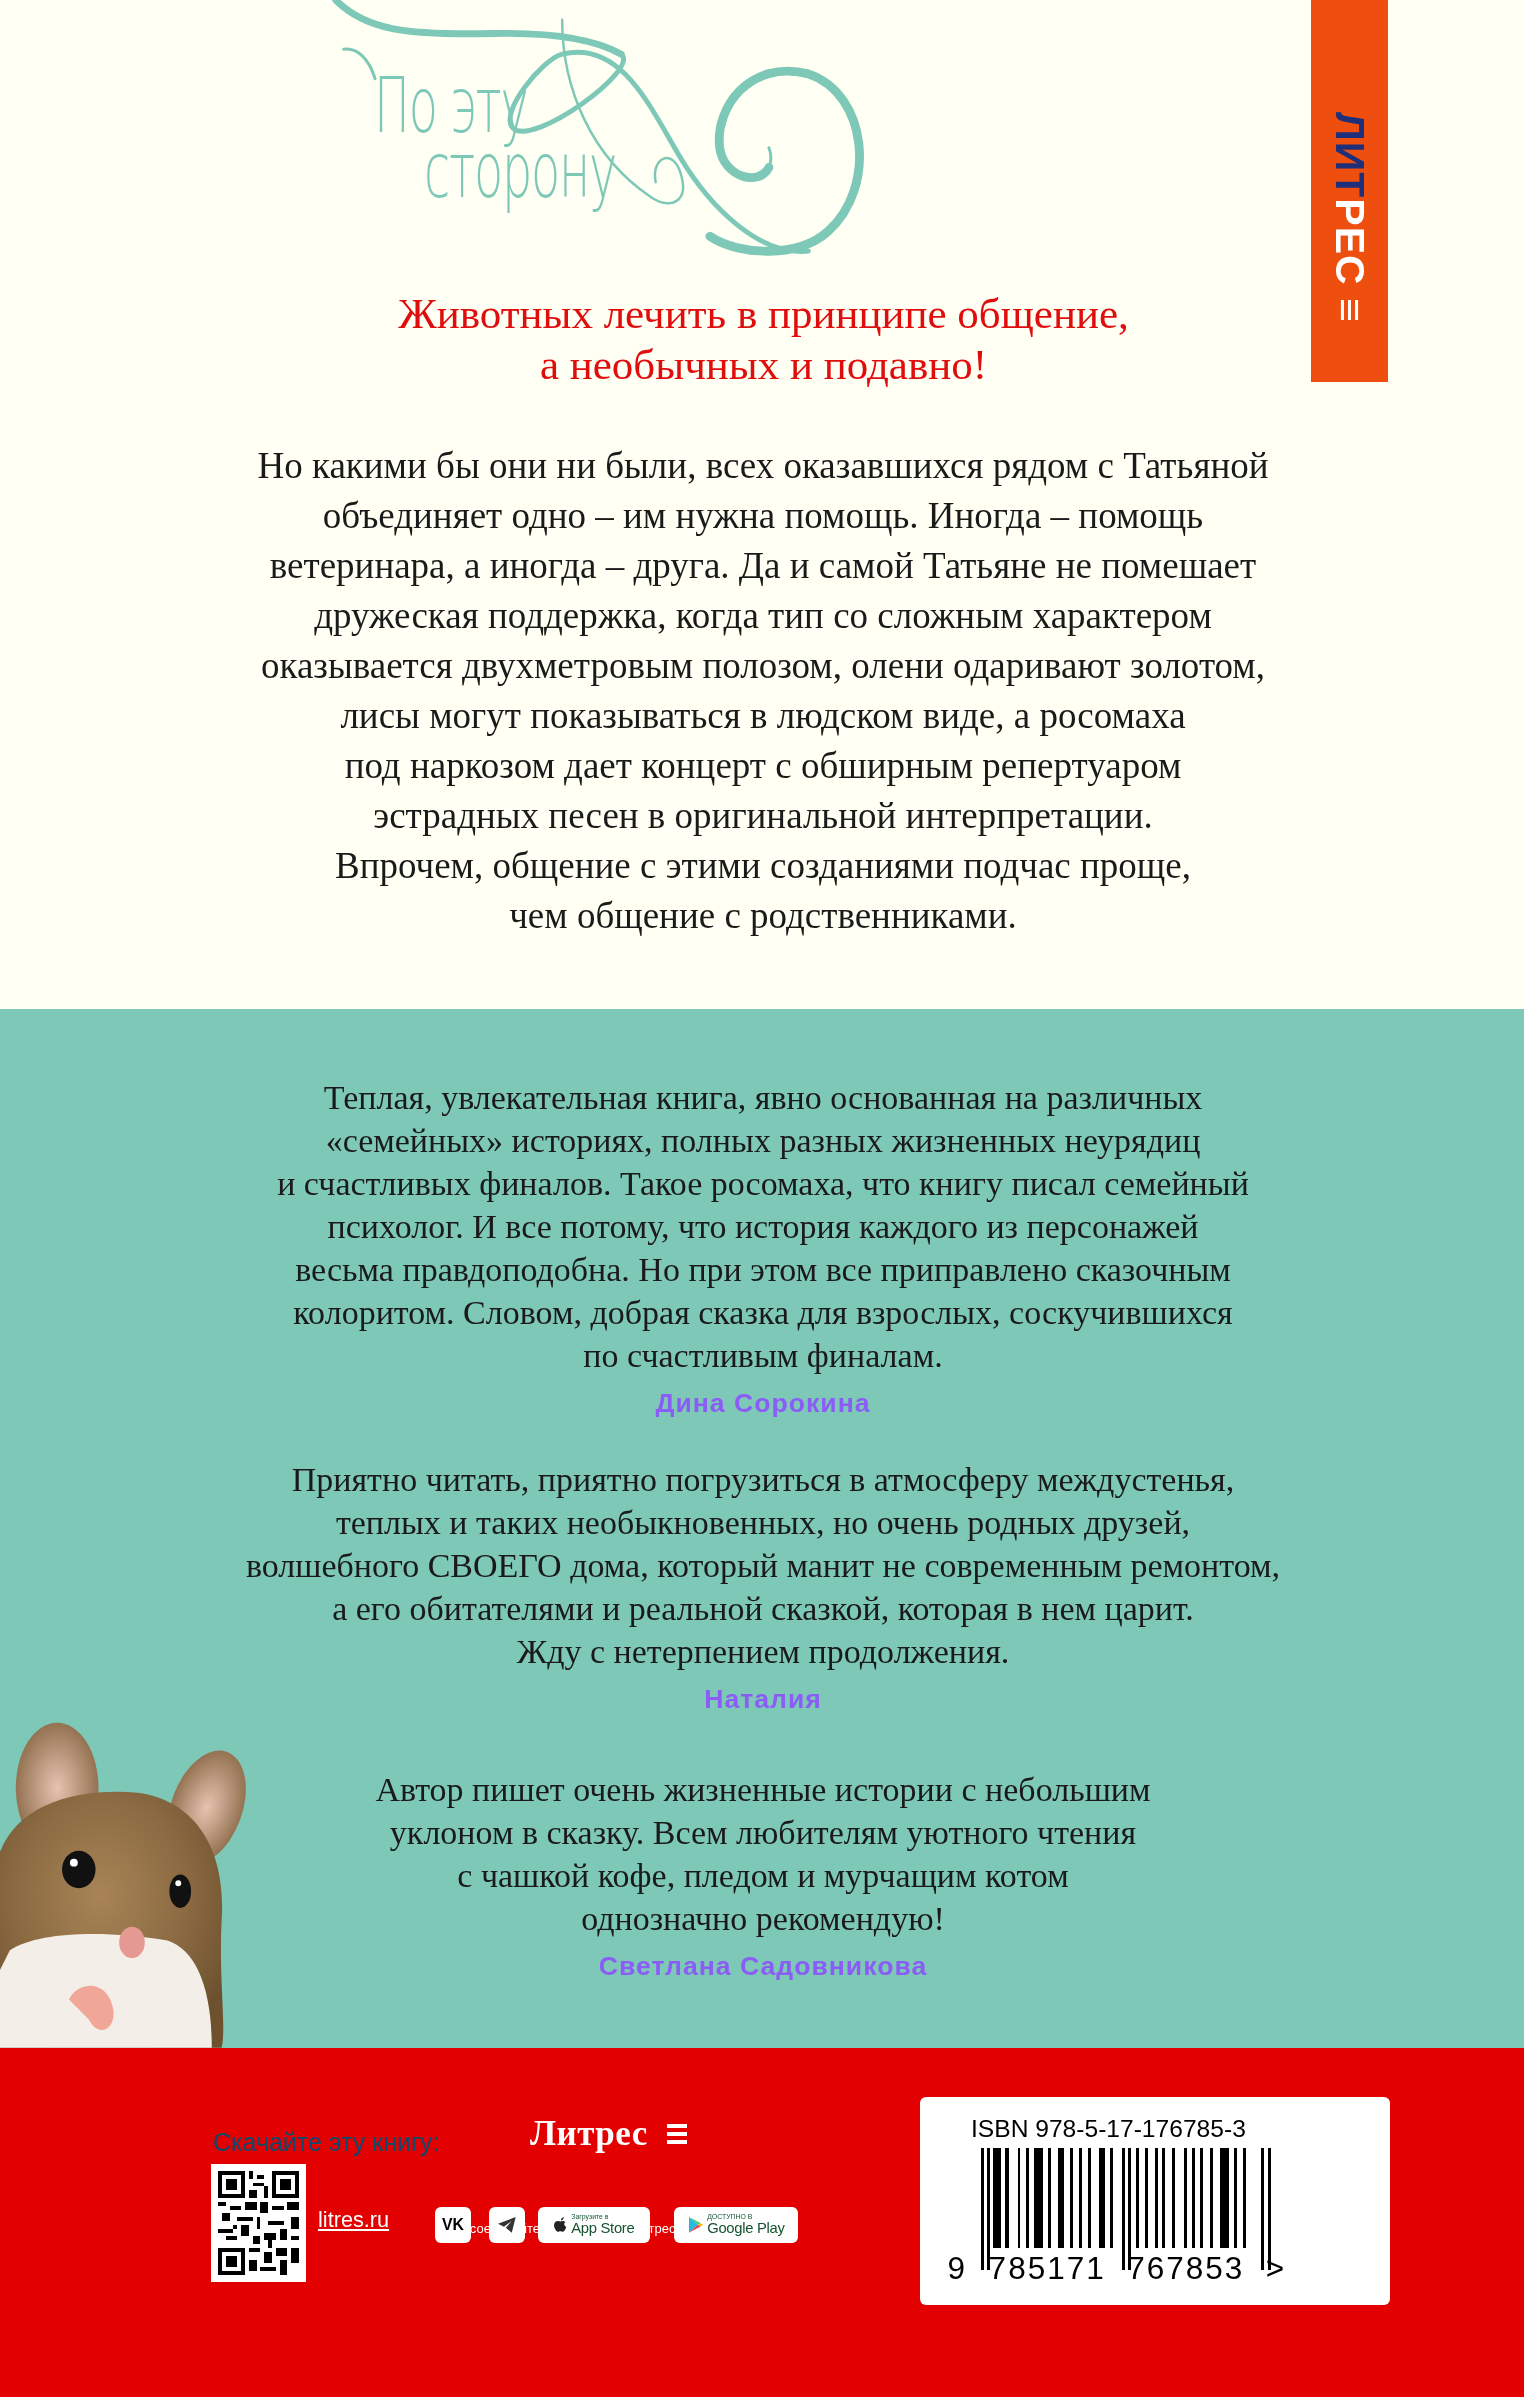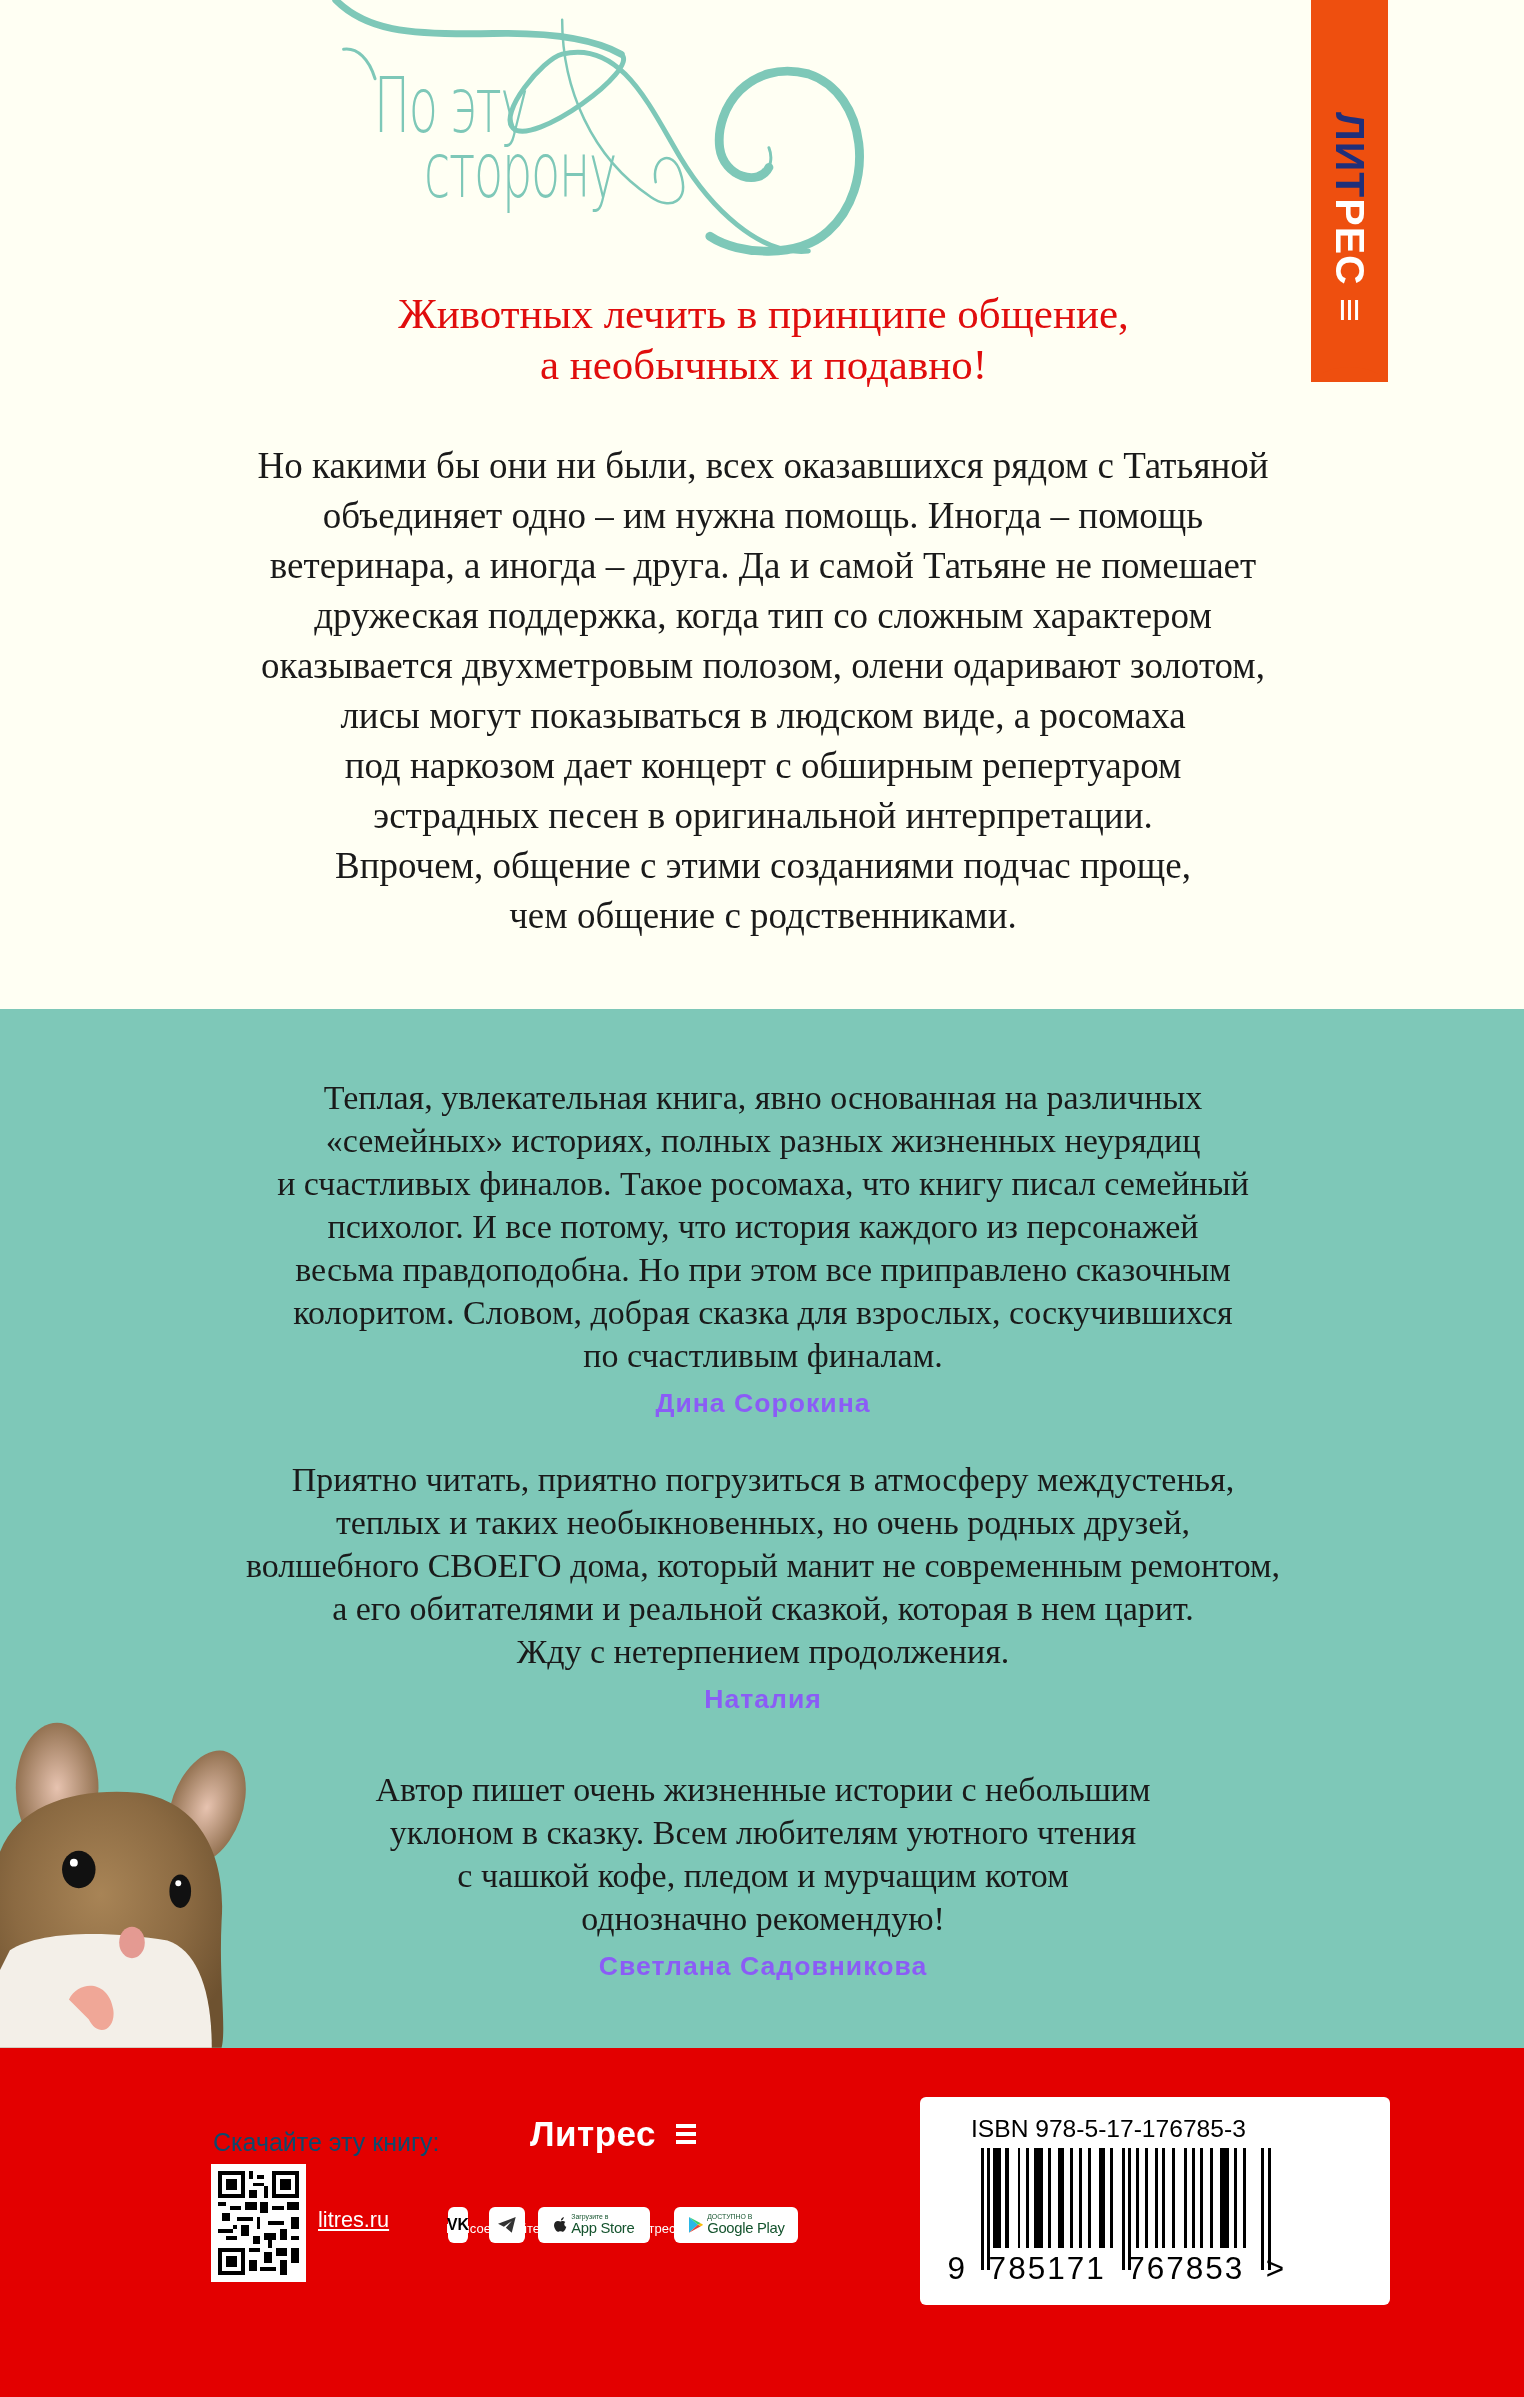--- a/index.html
+++ b/index.html
@@ -36,29 +36,29 @@
     font-size: 34px; line-height: 43px; }
   .review .author { display: block; font-family: "Liberation Sans", sans-serif; font-weight: 700; color: #8b5cf6;
     font-size: 26.6px; letter-spacing: 1px; margin-top: 9px; line-height: 35px; }
   .review-1 { top: 1076px; }
   .review-2 { top: 1458px; }
   .review-3 { top: 1768px; }
 
   .mouse { position: absolute; left: 0; top: 1694px; width: 261px; height: 354px; }
 
   .dl-label { position: absolute; left: 213px; top: 2128px; color: #0c4a6e; font-family: "Liberation Sans", sans-serif; font-size: 25px; }
-  .brand { position: absolute; left: 530px; top: 2114px; color: #fff; font-family: Liberation Sans, sans-serif; font-weight: 700; font-size: 35px; letter-spacing: 0.5px; }
+  .brand { position: absolute; left: 530px; top: 2114px; color: #fff; font-family: Liberation Serif, serif; font-weight: 700; font-size: 35px; letter-spacing: 0.5px; }
   .brand-bars { display: inline-block; vertical-align: middle; margin-left: 9.9px; width: 19.7px; height: 19.7px; position: relative; top: -3px; }
   .brand-bars i { position: absolute; left: 0; width: 19.7px; height: 3.9px; background: #fff; }
   .qr { position: absolute; left: 211px; top: 2164px; width: 95px; height: 118px; background: #fff; padding: 6.9px; }
   .qr svg { width: 81px; height: 104px; }
   .site { position: absolute; left: 318px; top: 2207px; color: #fff; font-family: "Liberation Sans", sans-serif; font-size: 21.7px; text-decoration: underline; }
   .join { position: absolute; left: 446px; top: 2173px; color: #fff; font-family: "Liberation Sans", sans-serif; font-size: 13px; margin-top: 48px; }
   .social { position: absolute; top: 2207px; height: 36px; background: #fff; border-radius: 5.9px; display: flex; align-items: center; justify-content: center; }
-  .vk { left: 448px; width: 20px; }
+  .vk { left: 435px; width: 36px; }
   .tg { left: 489px; width: 36px; }
   .appstore { left: 538px; width: 112px; }
   .gplay { left: 674px; width: 124px; }
   .badge-text { display: flex; flex-direction: column; line-height: 1; margin-left: 3.9px; font-family: "Liberation Sans", sans-serif; color: #14532d; }
   .badge-small { font-size: 6.9px; }
   .badge-big { font-size: 14.8px; letter-spacing: -0.3px; }
 
   .isbn-box { position: absolute; left: 920px; top: 2097px; width: 470px; height: 208px; background: #fff; border-radius: 6px; }
   .isbn-text { position: absolute; left: 51px; top: 17.7px; font-family: "Liberation Sans", sans-serif; font-size: 24.6px; color: #000; }
   .barcode { position: absolute; left: 61px; top: 51px; width: 296px; height: 122px; }

